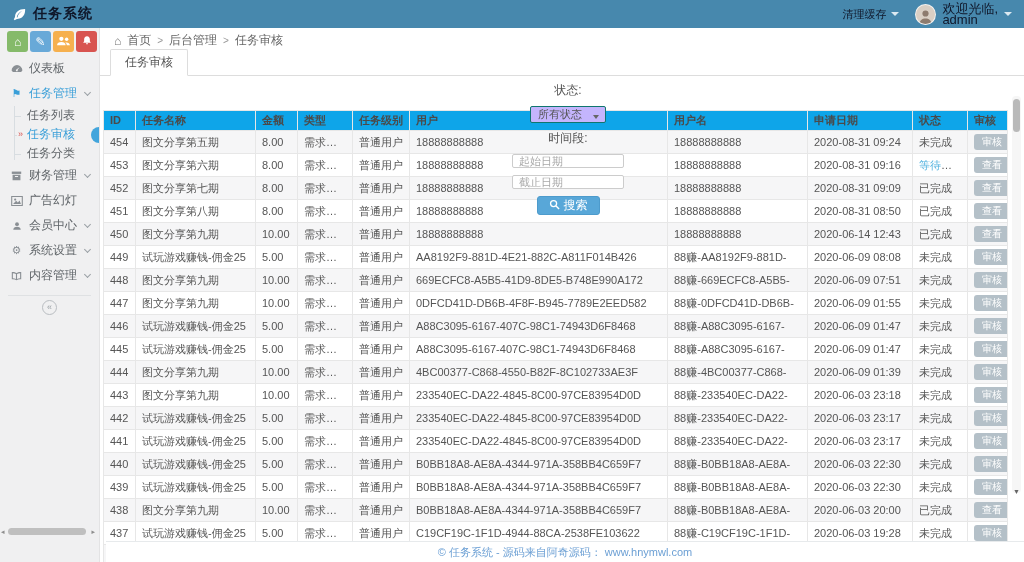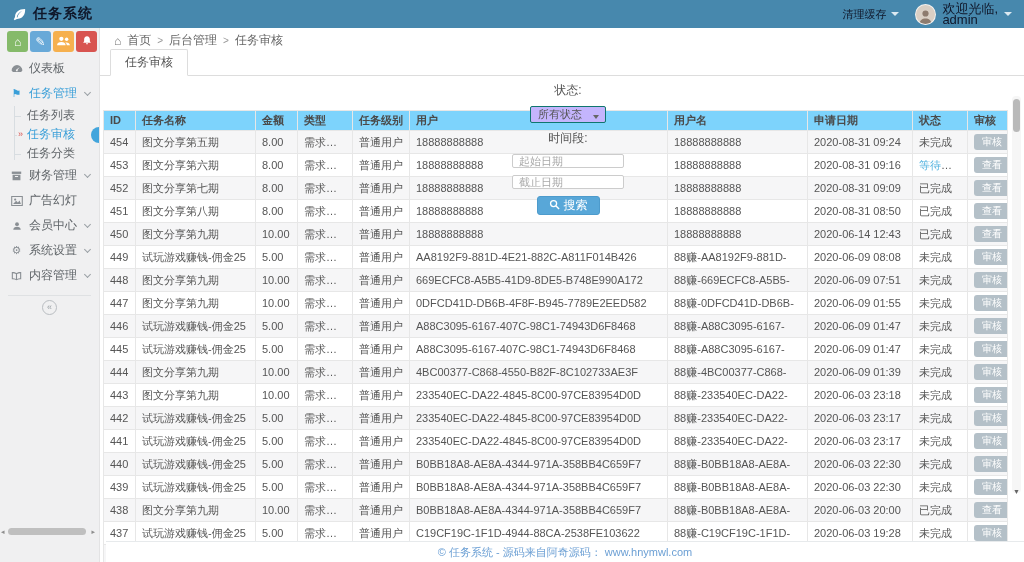--- a/index.html
+++ b/index.html
@@ -69,21 +69,21 @@
     font-family:"Liberation Sans","DejaVu Sans",sans-serif;}
   .txt::placeholder{color:#a9a9a9;}
   .search-btn{height:22px;background:#58a7d8;border:1px solid #4d9bcc;border-radius:3px;color:#fff;
     font-size:12px;display:flex;align-items:center;gap:4px;padding:0 11px;cursor:pointer;
     font-family:"Liberation Sans","DejaVu Sans",sans-serif;}
 
   .table-wrap{margin:6px 0 0 3px;width:904px;}
   table{border-collapse:collapse;table-layout:fixed;width:904px;font-size:11px;color:#555;}
   th,td{border:1px solid #e7e7e7;padding:3px 6px;text-align:left;white-space:nowrap;overflow:hidden;
     text-overflow:ellipsis;height:13px;line-height:13px;}
-  th{font-weight:bold;color:#4a4a4a;background:#7dd3fc;}
+  th{font-weight:bold;color:#4a4a4a;background:#0ea5e9;}
   tbody tr:nth-child(odd){background:#f6f6f7;}
   tbody tr:nth-child(even){background:#fff;}
   .st-pending{color:#56b4e0;}
   .row-btn{background:#b4c0c8;border:none;border-radius:3px;color:#fff;font-size:10px;
     padding:2px 8px;line-height:12px;cursor:pointer;display:block;
     font-family:"Liberation Sans","DejaVu Sans",sans-serif;}
 
   .vscroll{position:absolute;right:3px;top:68px;width:9px;height:397px;background:#f6f6f6;border-radius:4px;}
   .vscroll .thumb{position:absolute;left:1px;right:1px;top:3px;height:33px;background:#b9b9b9;border-radius:4px;}
   .vscroll .arr{position:absolute;bottom:-2px;left:1px;font-size:7px;color:#666;}

